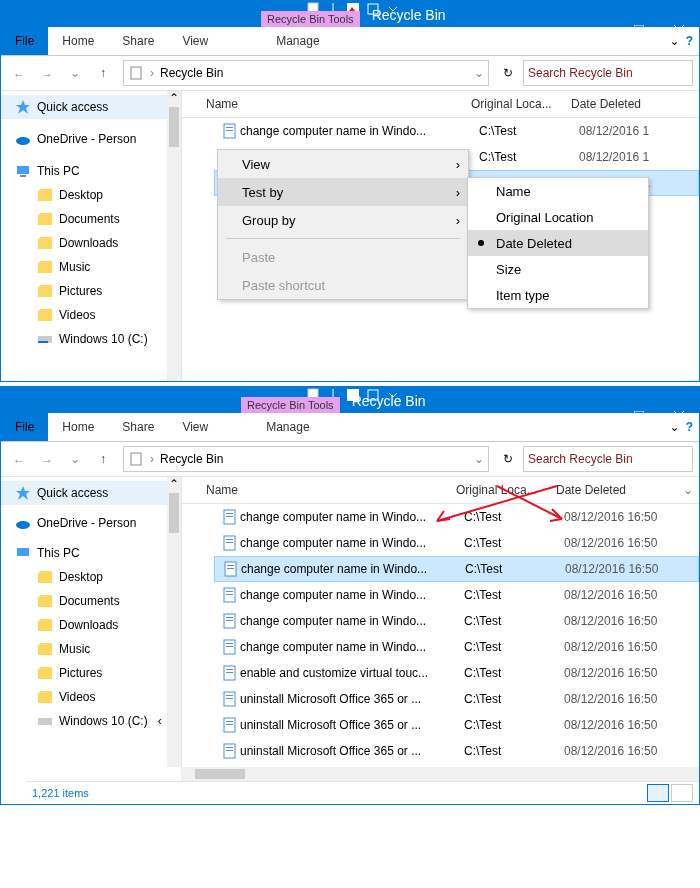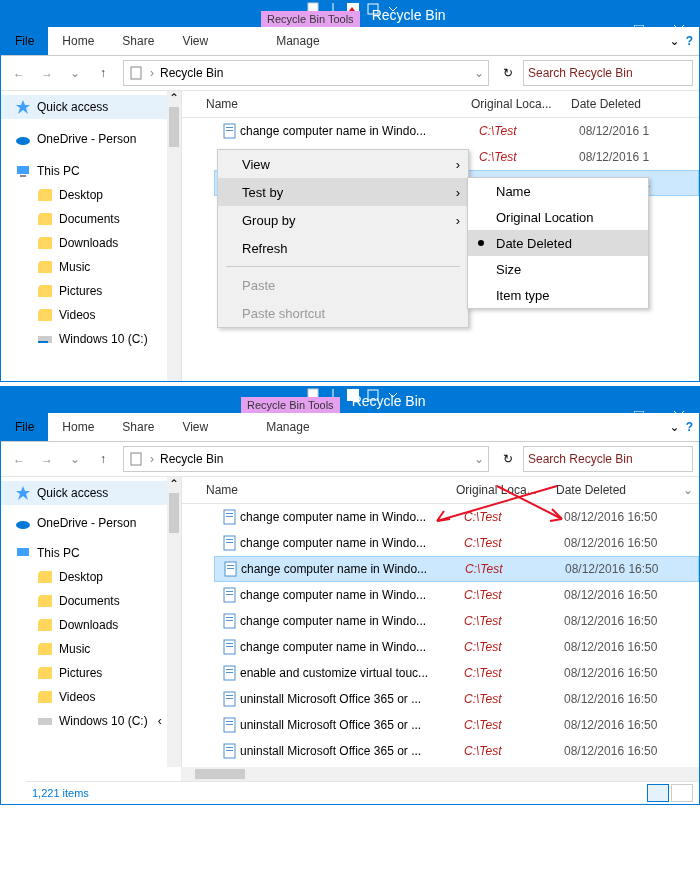--- a/index.html
+++ b/index.html
@@ -34,21 +34,21 @@
 .vscroll .thumb { width:10px; background:#ccc; }
 .list { flex:1; position:relative; }
 .cols { display:flex; height:26px; border-bottom:1px solid #e5e5e5; align-items:center; font-size:12px; color:#333; }
 .col-name { padding-left:24px; flex:0 0 265px; }
 .col-loc { flex:0 0 100px; }
 .col-date { flex:1; }
 .row { display:flex; height:26px; align-items:center; font-size:12px;margin-left:32px; }
 .row.sel { background:#cce8ff; border:1px solid #99d1ff; box-sizing:border-box; }
 .row .ic { width:20px; display:flex; justify-content:center; margin-left:6px; }
 .row .nm { flex:0 0 239px; white-space:nowrap; overflow:hidden; text-overflow:ellipsis; }
-.row .lc { flex:0 0 100px; color:#b91c1c;font-style:italic; }
+.row .lc { flex:0 0 100px; color:#000000; }
 .row .dt { flex:1; color:#555; }
 .ctxmenu { position:absolute; background:#f0f0f0; border:1px solid #ccc; box-shadow:2px 2px 4px rgba(0,0,0,0.2); width:250px; z-index:5; font-size:13px; left:216px; top:58px; }
 .ctxitem { height:28px; display:flex; align-items:center; padding:0 24px; position:relative; }
 .ctxitem.hl { background:#dcdcdc; }
 .ctxitem.dis { color:#999; }
 .ctxitem .arr { position:absolute; right:8px; }
 .ctxsep { height:1px; background:#ccc; margin:4px 8px; }
 .submenu { position:absolute; background:#fff; border:1px solid #ccc; box-shadow:2px 2px 4px rgba(0,0,0,0.2); width:180px; z-index:6; font-size:13px; left:466px; top:86px; }
 .subitem { height:26px; display:flex; align-items:center; padding:0 14px 0 28px; position:relative; }
 .subitem.hl { background:#dcdcdc; }
@@ -275,23 +275,20 @@
           <span class="arr">›</span>
         </div>
   <div class="ctxitem hl">
           <span>Test by</span>
           <span class="arr">›</span>
         </div>
   <div class="ctxitem">
           <span>Group by</span>
           <span class="arr">›</span>
         </div>
-  <div class="ctxitem">
-          <span>Refresh</span>
-        </div>
   <div class="ctxsep"></div>
   <div class="ctxitem dis">
           <span>Paste</span>
         </div>
   <div class="ctxitem dis">
           <span>Paste shortcut</span>
         </div>
  </div>
  <div class="submenu">
   <div class="subitem">

